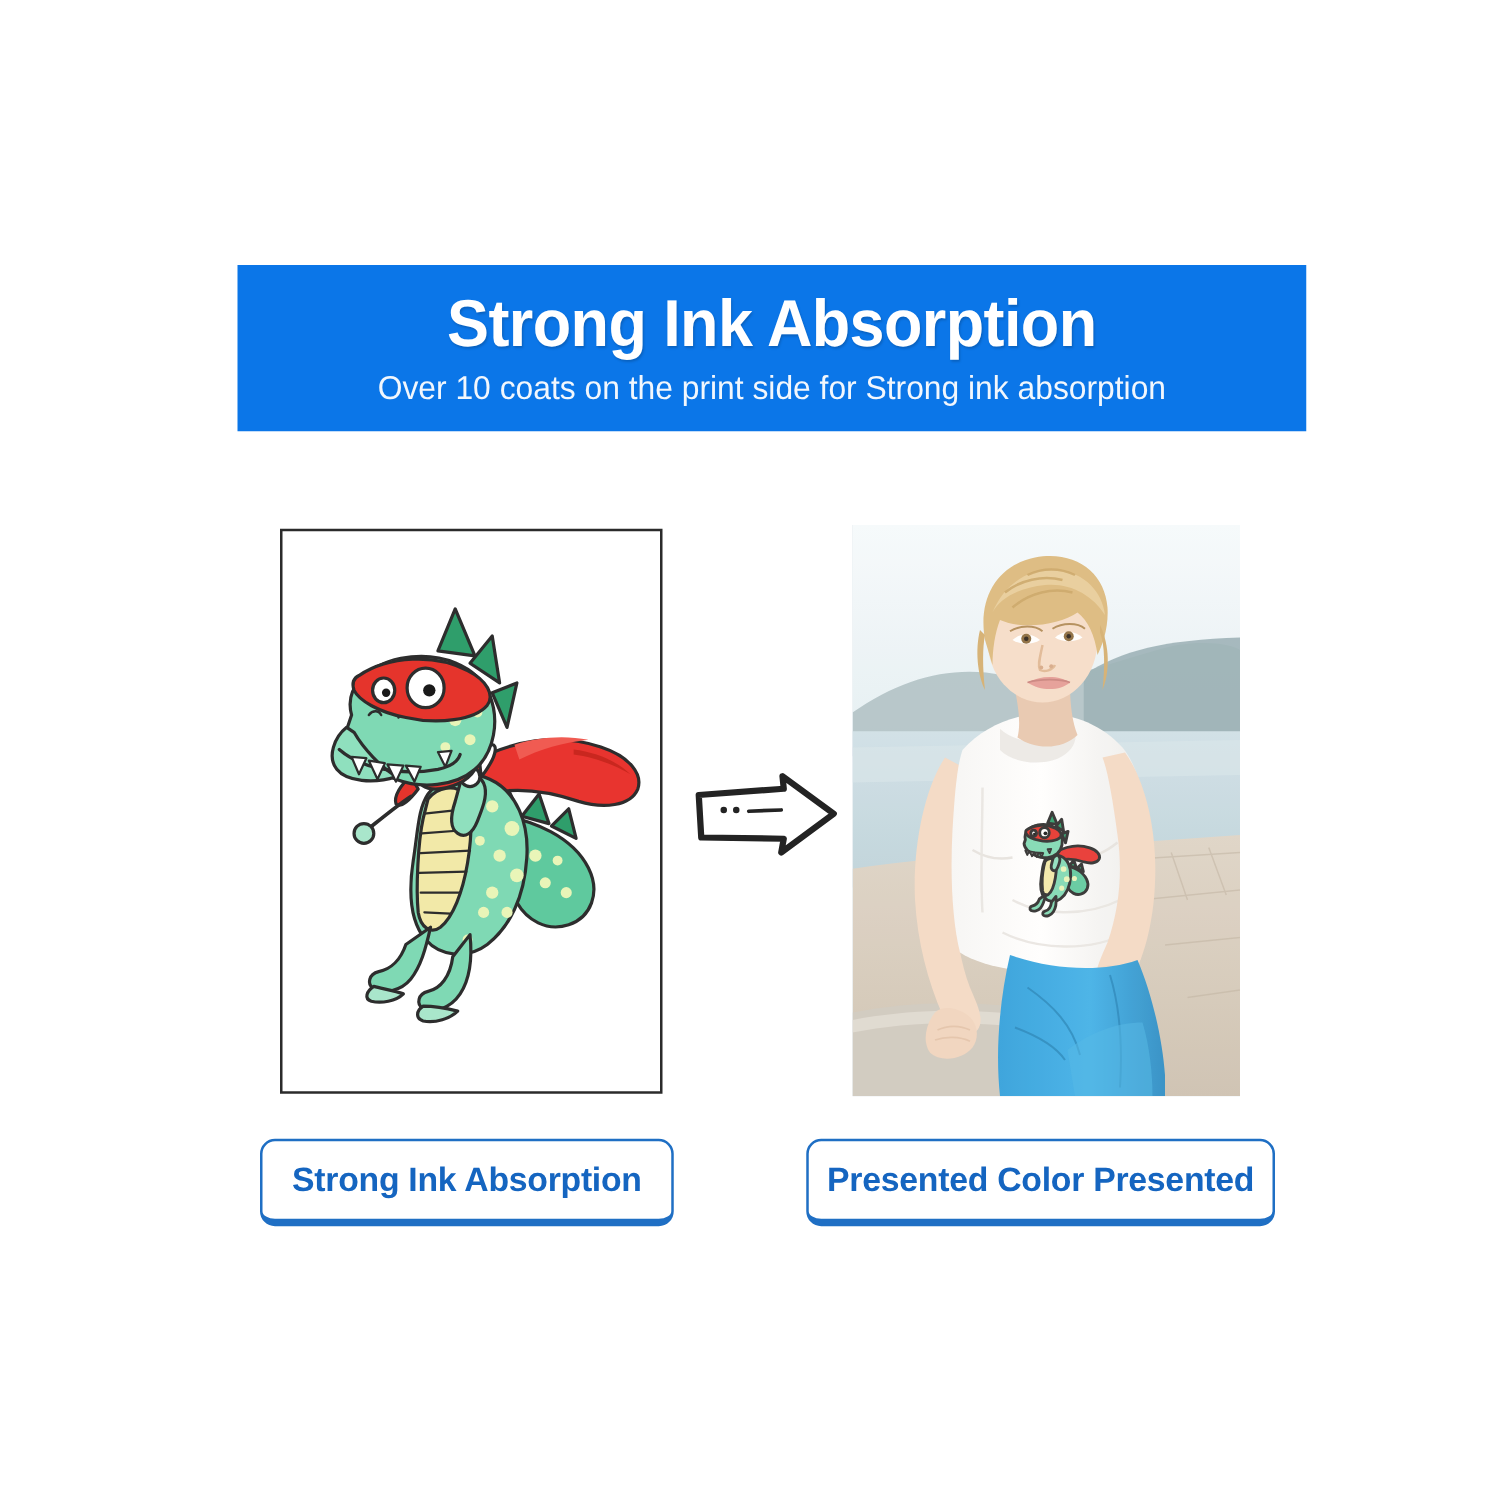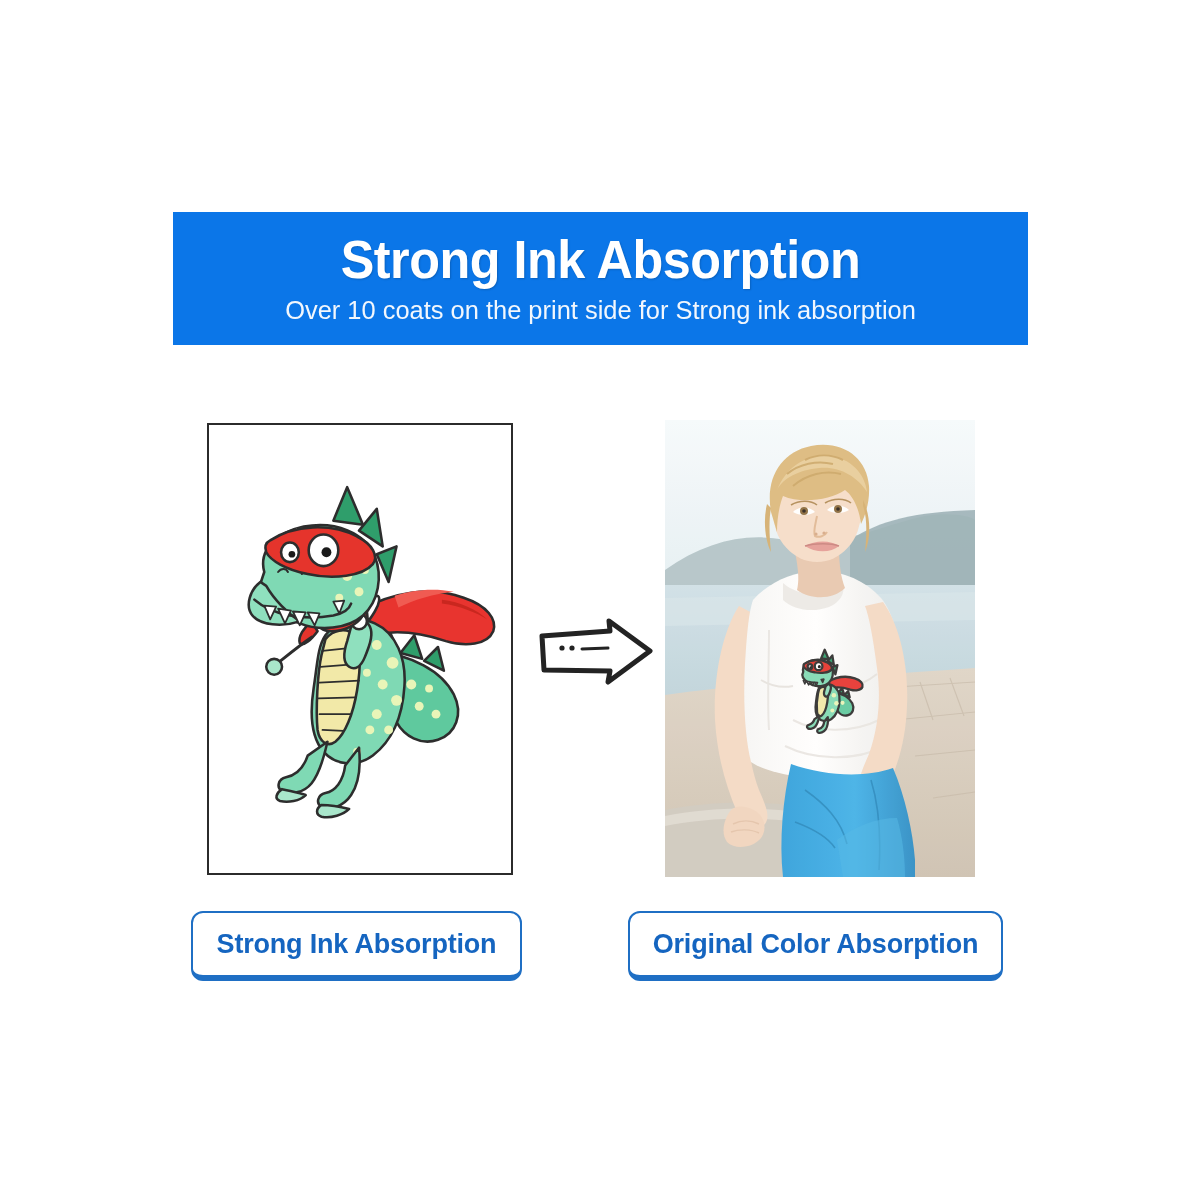--- a/index.html
+++ b/index.html
@@ -3,21 +3,21 @@
 <meta charset="utf-8">
 <style>
   html,body{margin:0;padding:0;}
   body{
     width:1200px;height:1200px;
     background:#ffffff;
     font-family:"Liberation Sans", sans-serif;
     position:relative;
     overflow:hidden;
   }
-  .stage{position:absolute;left:0;top:0;width:1037px;height:1200px;}
+  .stage{position:absolute;left:17px;top:0;width:1037px;height:1200px;}
 
   
   .banner{
     position:absolute;left:173px;top:212px;width:855px;height:133px;
     background:#0b76e8;
     display:flex;flex-direction:column;align-items:center;justify-content:center;
   }
   .banner-title{
     color:#ffffff;
     font-size:53px;
@@ -392,16 +392,16 @@
       </g>
 
       <rect x="0" y="0" width="310" height="457" fill="#fff6e8" opacity="0.08"></rect>
     </svg>
   </div>
 
   <div class="label-box label-left">
     <span>Strong Ink Absorption</span>
   </div>
   <div class="label-box label-right">
-    <span>Original Color Absorption</span>
+    <span>Presented Color Presented</span>
   </div>
 
 </div>
 
 </body></html>

